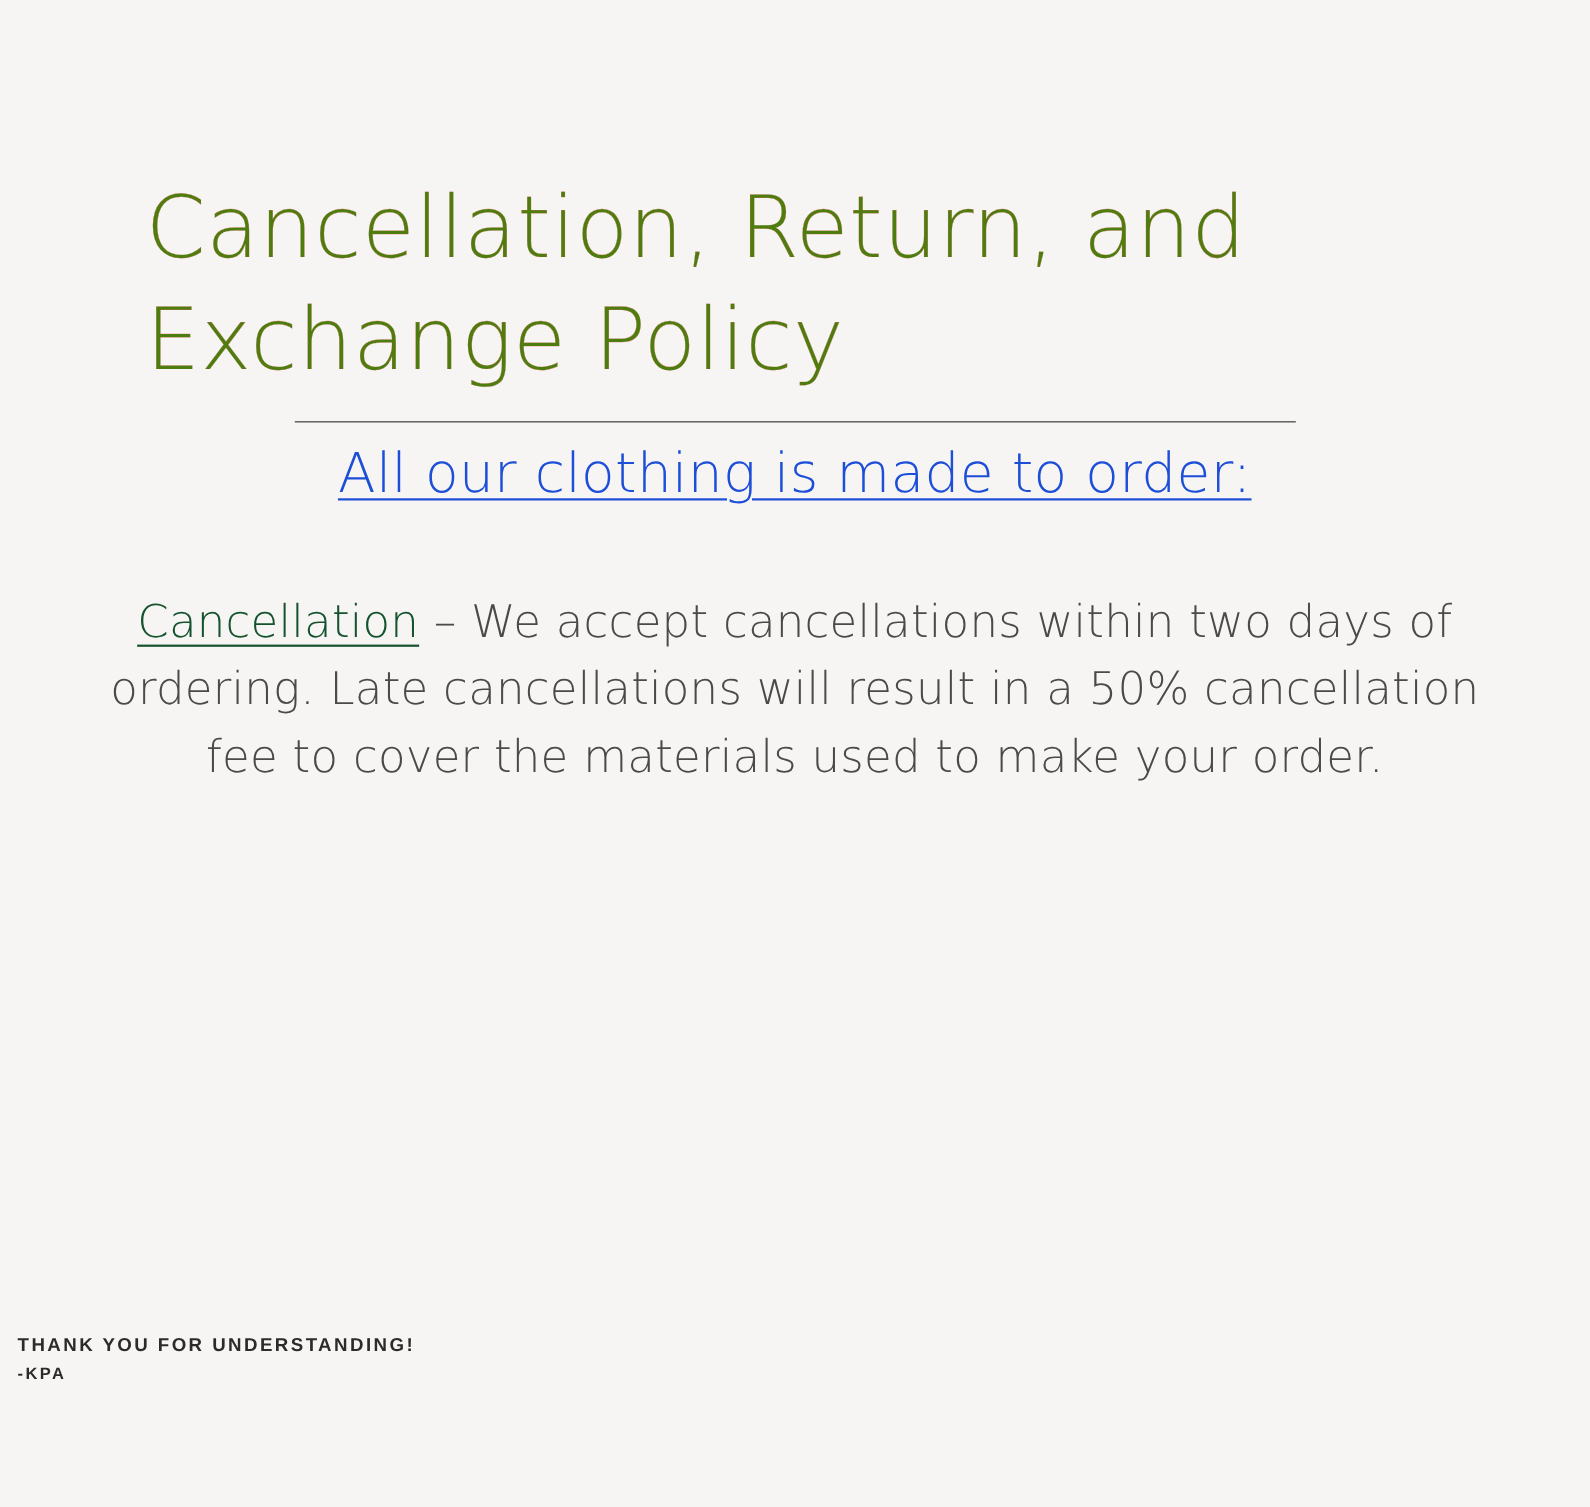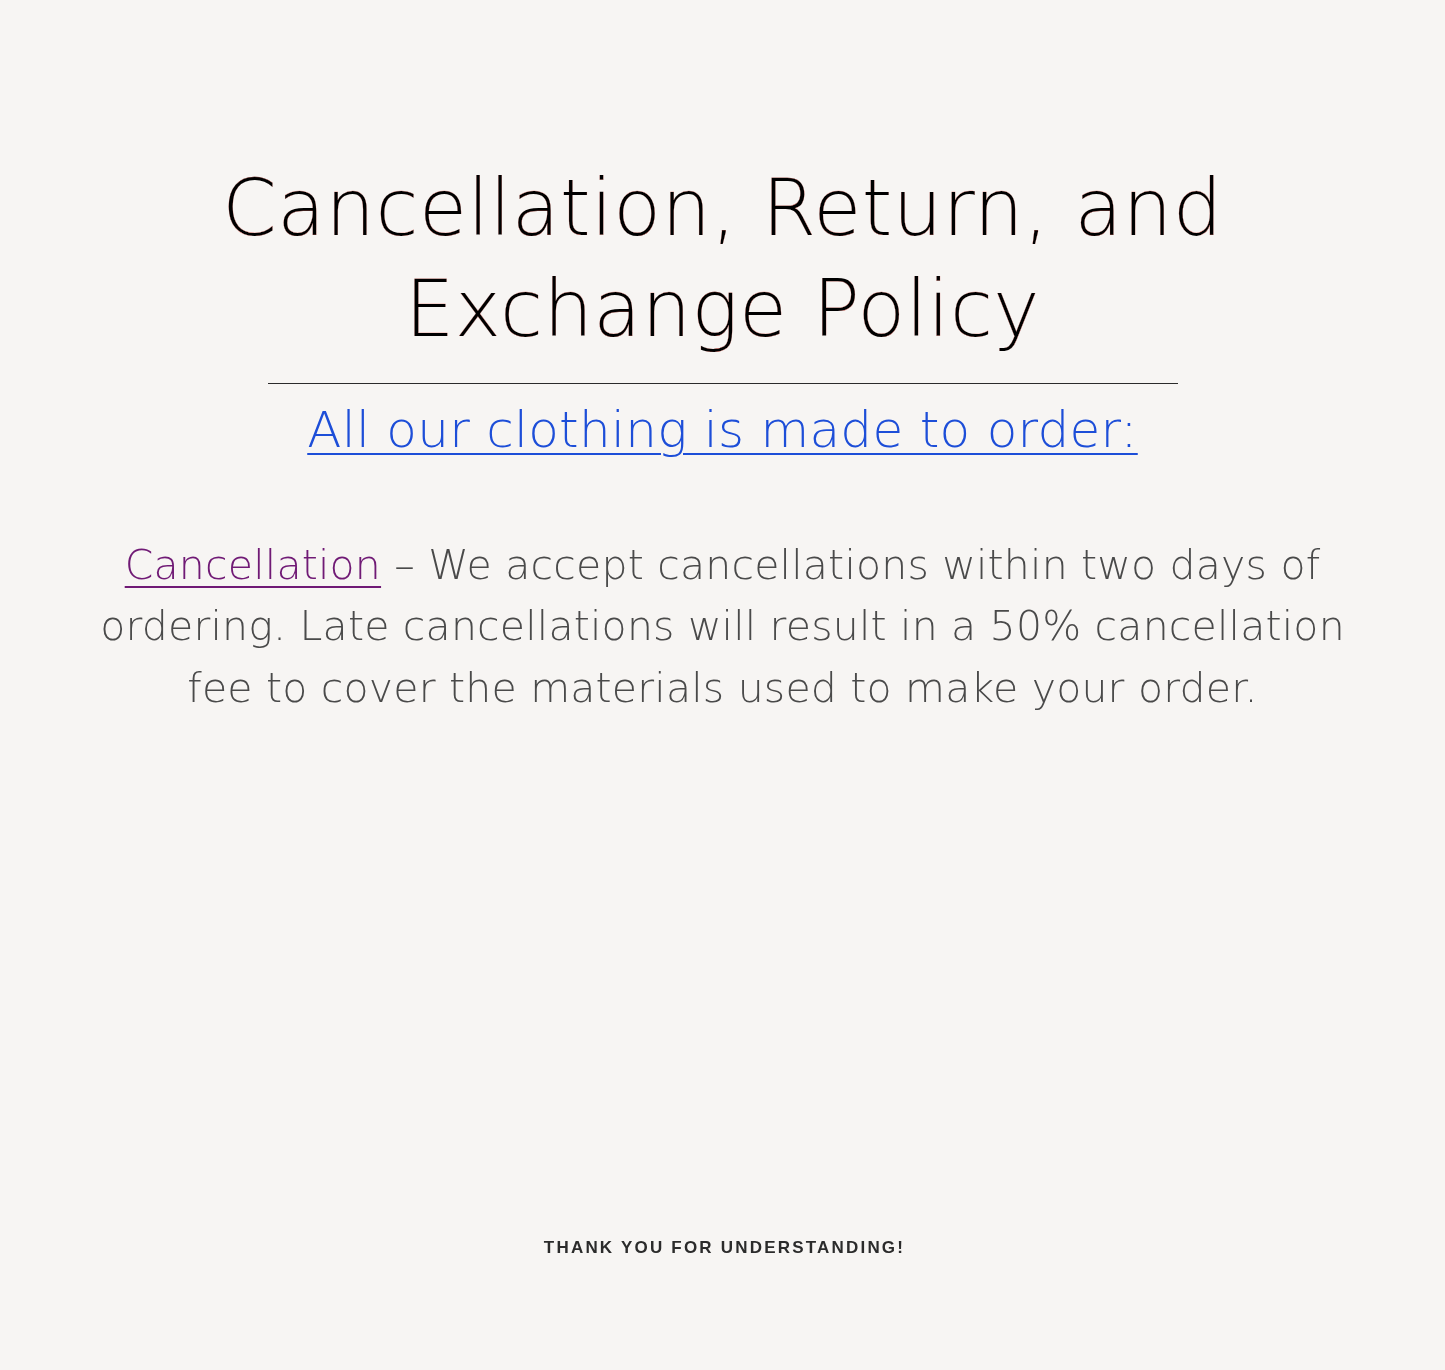--- a/index.html
+++ b/index.html
@@ -20,22 +20,22 @@
     background: #f7f5f3;
     box-sizing: border-box;
     display: flex;
     flex-direction: column;
     align-items: center;
   }
 
   .title {
     width: 1180px;
     margin-top: 158px;
-    text-align: center;
-    color: #000000;
+    text-align: left;
+    color: #4d7c0f;
     font-family: "DejaVu Sans", sans-serif;
     font-weight: 300;
     font-size: 78px;
     line-height: 1.30;
     letter-spacing: 0.5px;
     -webkit-text-stroke: 0.2px #e8796f;
   }
 
   .rule {
     width: 910px;
@@ -69,29 +69,29 @@
     letter-spacing: 0.2px;
   }
 
   .body-block.first { margin-top: 75px; }
   .body-block.next  { margin-top: 55px; }
 
   .term {
     text-decoration: underline;
     text-underline-offset: 7px;
     text-decoration-thickness: 2px;
-    color: #701a75;
+    color: #14532d;
   }
 
   .footer {
     position: absolute;
-    left: 4px;
+    left: 16px;
     right: 0;
     bottom: 112px;
-    text-align: center;
+    text-align: left;
   }
   .footer-line1 {
     font-family: "Liberation Sans", sans-serif;
     font-size: 17px;
     font-weight: 700;
     letter-spacing: 2.2px;
     color: #2b2b2b;
   }
   .footer-line2 {
     margin-top: 8px;
@@ -114,15 +114,16 @@
   <div class="subtitle">All our clothing is made to order:</div>
 
   <div class="body-block first">
     <span class="term">Cancellation</span><span> – </span><span>We accept cancellations within two days of ordering. Late cancellations will result in a 50% cancellation fee to cover the materials used to make your order.</span>
   </div>
 
 
 
   <div class="footer">
     <div class="footer-line1">THANK YOU FOR UNDERSTANDING!</div>
+    <div class="footer-line2">-KPA</div>
   </div>
 
 </div>
 
 </body></html>

